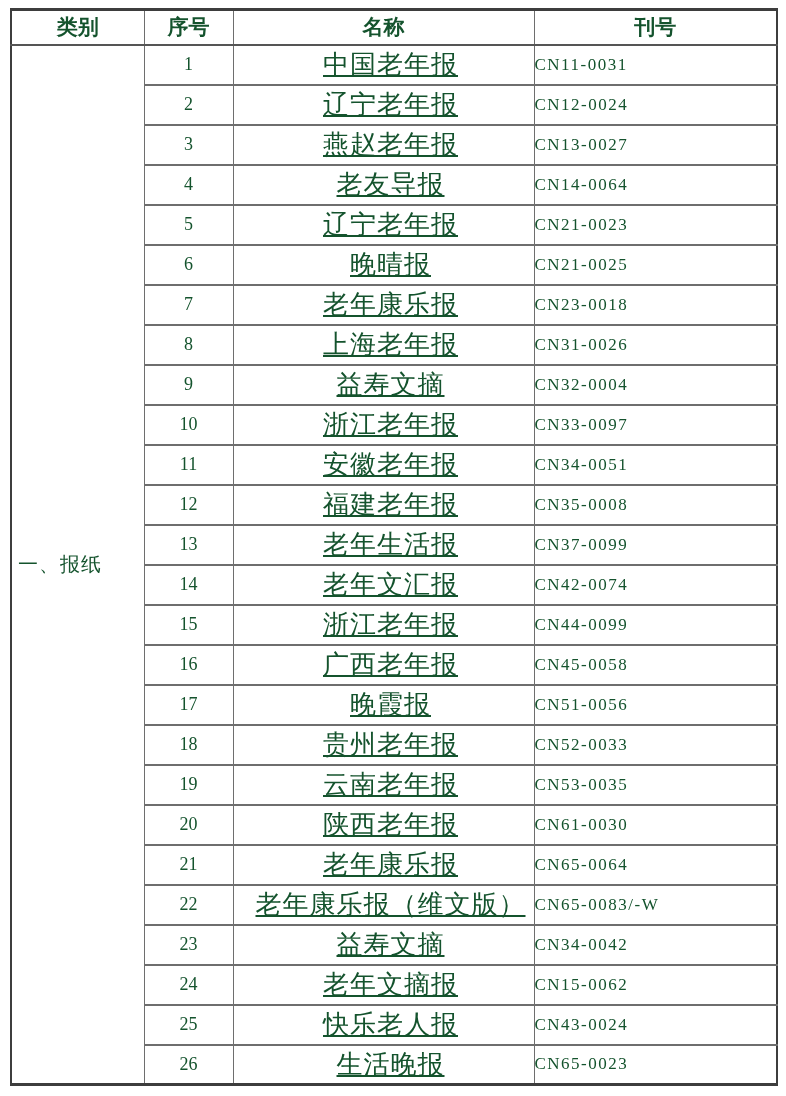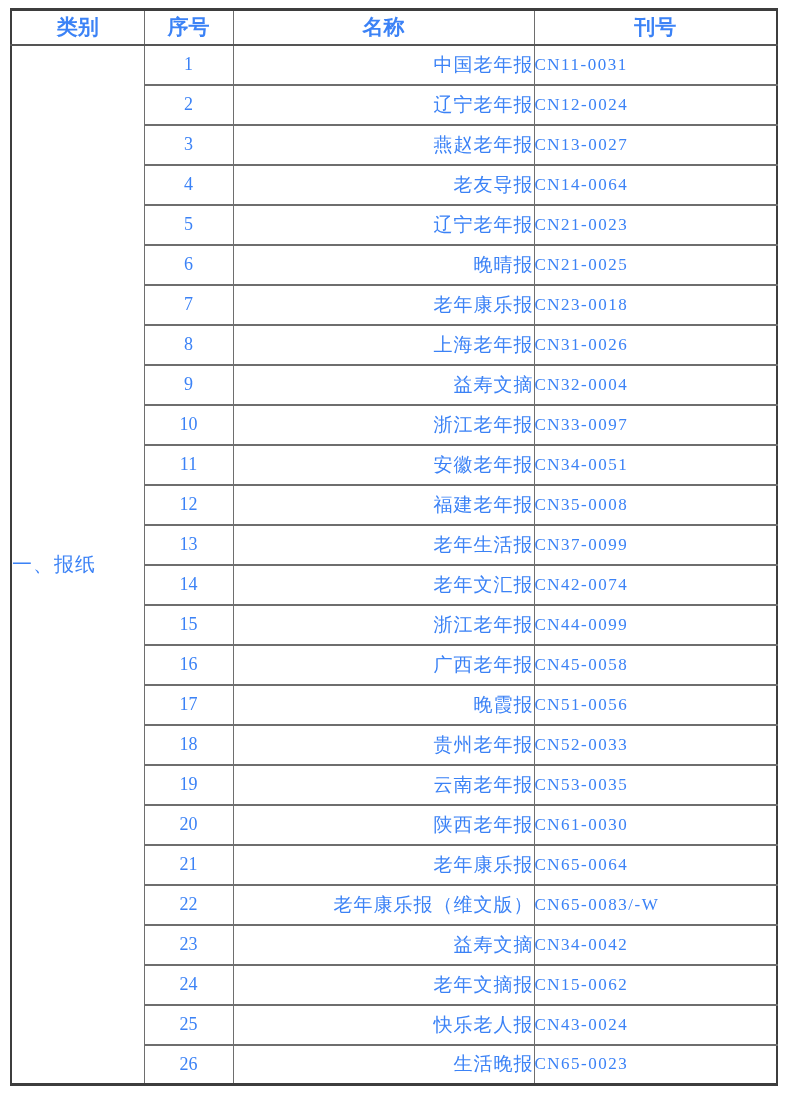--- a/index.html
+++ b/index.html
@@ -7,21 +7,21 @@
     padding: 0;
     background: #ffffff;
   }
   .page {
     position: relative;
     width: 786px;
     height: 1096px;
     background: #ffffff;
     overflow: hidden;
     font-family: "Liberation Serif", "DejaVu Serif", serif;
-    color: #3b82f6;
+    color: #14532d;
   }
   table.pub-table {
     position: absolute;
     left: 10px;
     top: 8px;
     width: 766px;
     border-collapse: collapse;
     table-layout: fixed;
     border: 2px solid #3d3d3d;
     border-top-width: 3px;
@@ -51,33 +51,34 @@
     vertical-align: middle;
     border-bottom: 2px solid #555555;
   }
   tbody td {
     height: 40px;
     vertical-align: middle;
   }
   td.cat-cell {
     font-size: 20px;
     text-align: left;
-    padding-left: 0;
+    padding-left: 6px;
     letter-spacing: 1px;
     margin-top: 24px;
   }
   td.no-cell {
     font-size: 18px;
     text-align: center;
   }
   td.name-cell {
-    font-size: 19px;
-    text-align: right;
+    font-size: 26px;
+    text-align: center;
     padding-left: 14px;
     letter-spacing: 1px;
+    text-decoration: underline;
   }
   td.code-cell {
     font-size: 17px;
     text-align: left;
     letter-spacing: 1.5px;
   }
 </style>
 </head>
 <body>
 

